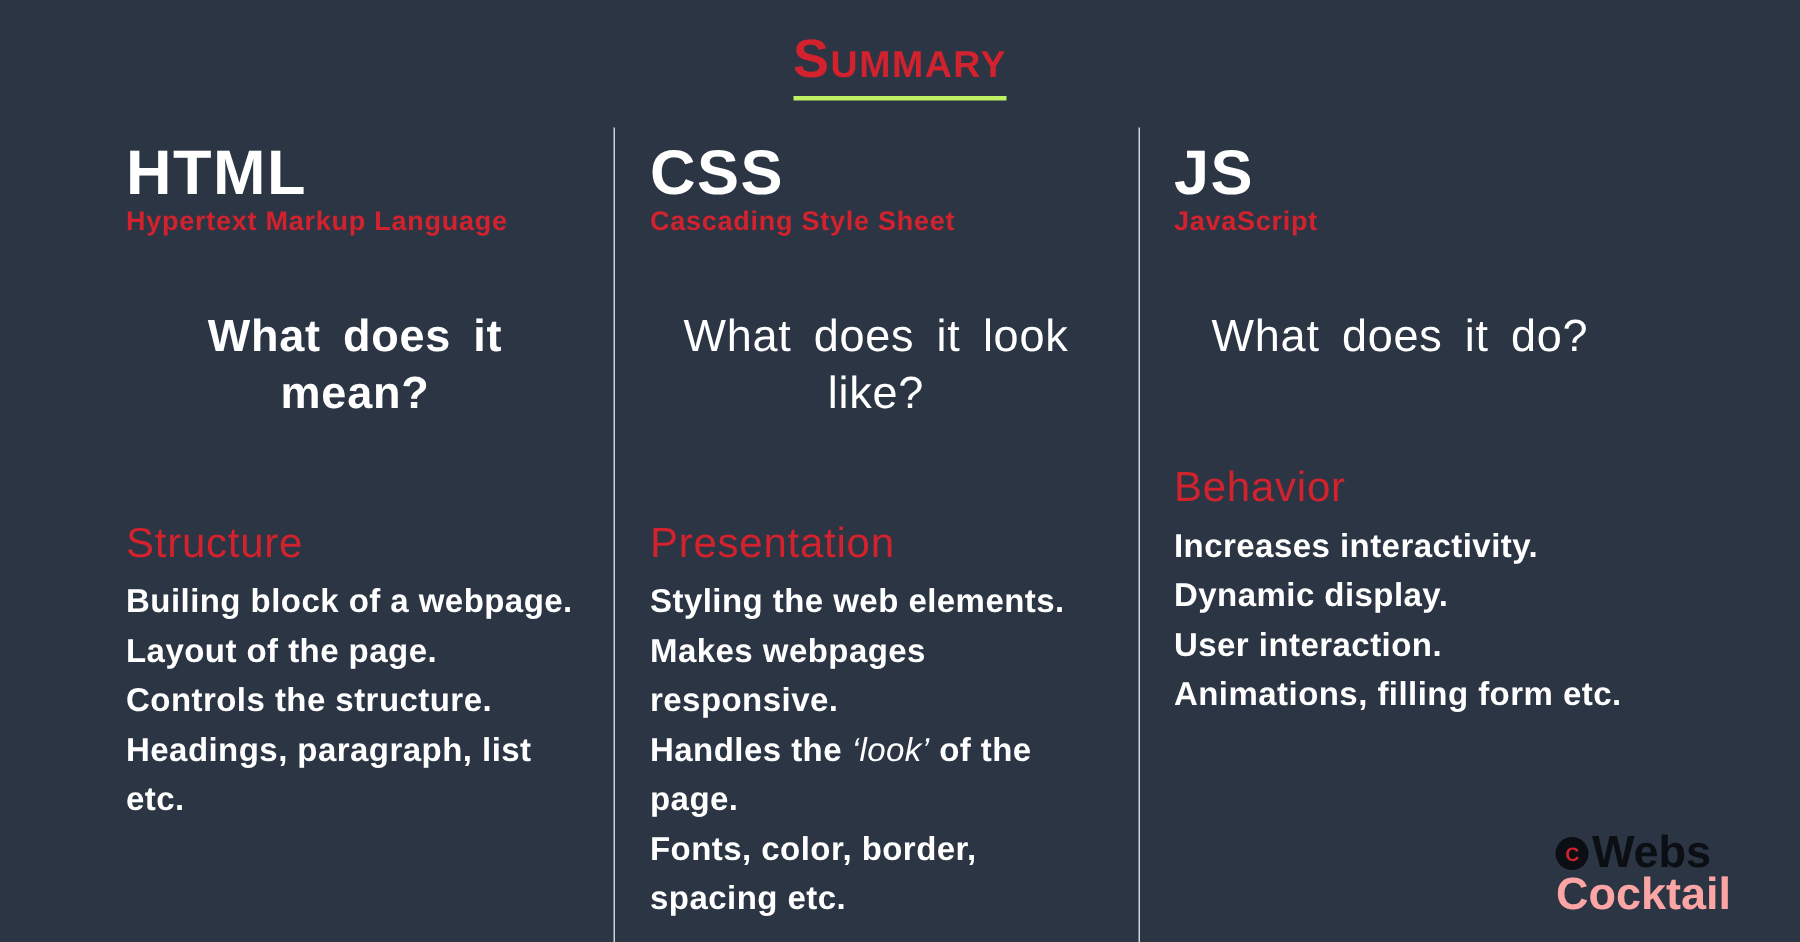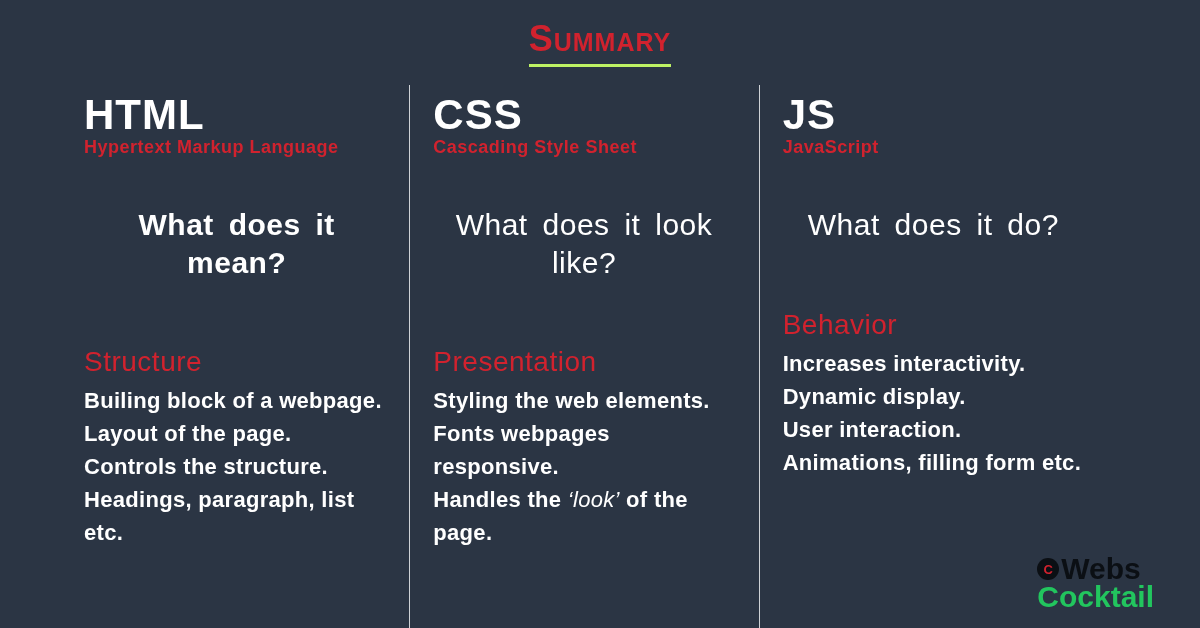--- a/index.html
+++ b/index.html
@@ -106,21 +106,21 @@
     align-items: center;
   }
   .logo .top .circ {
     width: 22px; height: 22px; border-radius: 50%;
     background: #0b0f14;
     display: inline-flex; align-items:center; justify-content:center;
     color: #d1222e; font-size: 13px; font-weight: 800;
     margin-right: 2px;
   }
   .logo .bottom {
-    color: #22c55e;
+    color: #fca5a5;
     font-size: 30px;
     font-weight: 800;
     margin-top: -2px;
   }
 </style>
 </head>
 <body>
 
 <div class="header">
   <h1>Summary</h1>
@@ -141,22 +141,23 @@
     </div>
   </div>
 
   <div class="col col-2">
     <div class="acronym">CSS</div>
     <div class="expansion">Cascading Style Sheet</div>
     <div class="question">What does it look like?</div>
     <div class="category">Presentation</div>
     <div class="bullets">
       <p>Styling the web elements.</p>
-      <p>Fonts webpages responsive.</p>
+      <p>Makes webpages responsive.</p>
       <p>Handles the <span class="look-em">‘look’</span> of the page.</p>
+      <p>Fonts, color, border, spacing etc.</p>
     </div>
   </div>
 
   <div class="col col-3">
     <div class="acronym">JS</div>
     <div class="expansion">JavaScript</div>
     <div class="question">What does it do?</div>
     <div class="category">Behavior</div>
     <div class="bullets">
       <p>Increases interactivity.</p>

